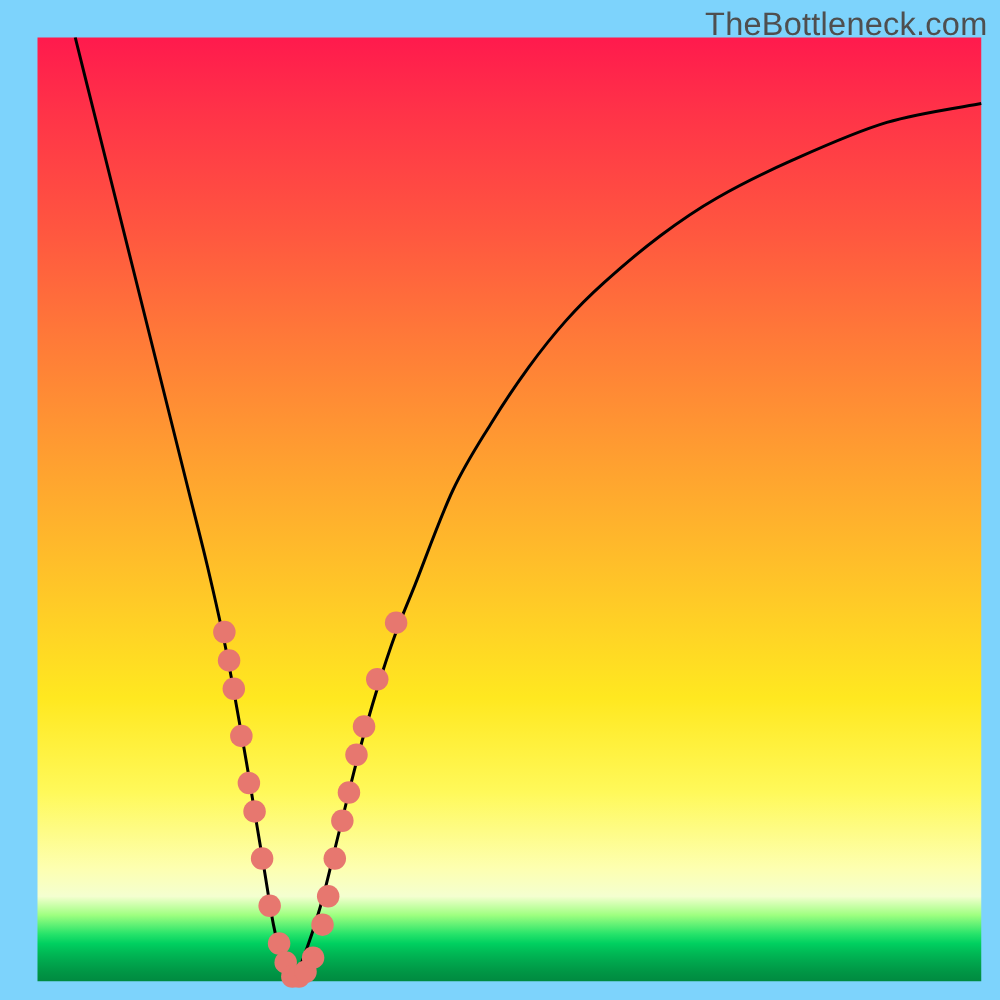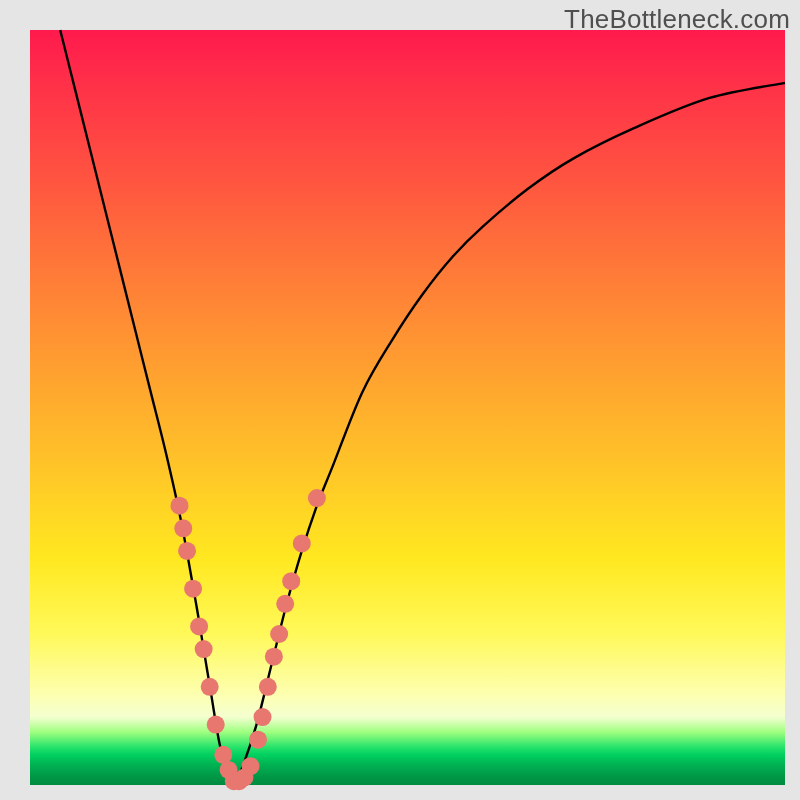--- a/index.html
+++ b/index.html
@@ -10,21 +10,21 @@
     overflow: hidden;
     background: #000;
     font-family: Arial, Helvetica, sans-serif;
   }
   .frame {
     position: absolute;
     left: 0;
     top: 0;
     width: 800px;
     height: 800px;
-    background: #e5e5e5;
+    background: #7dd3fc;
   }
   .plot-area {
     position: absolute;
     left: 30px;
     top: 30px;
     width: 755px;
     height: 755px;
     
     background: linear-gradient(to bottom,
       #ff1a4d 0%,

